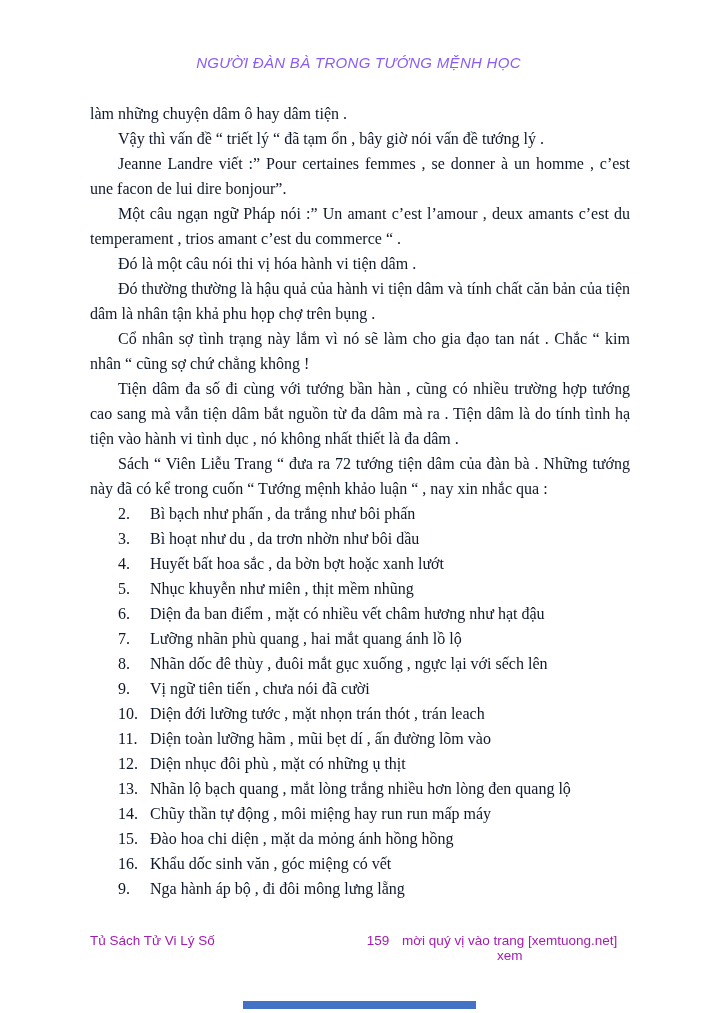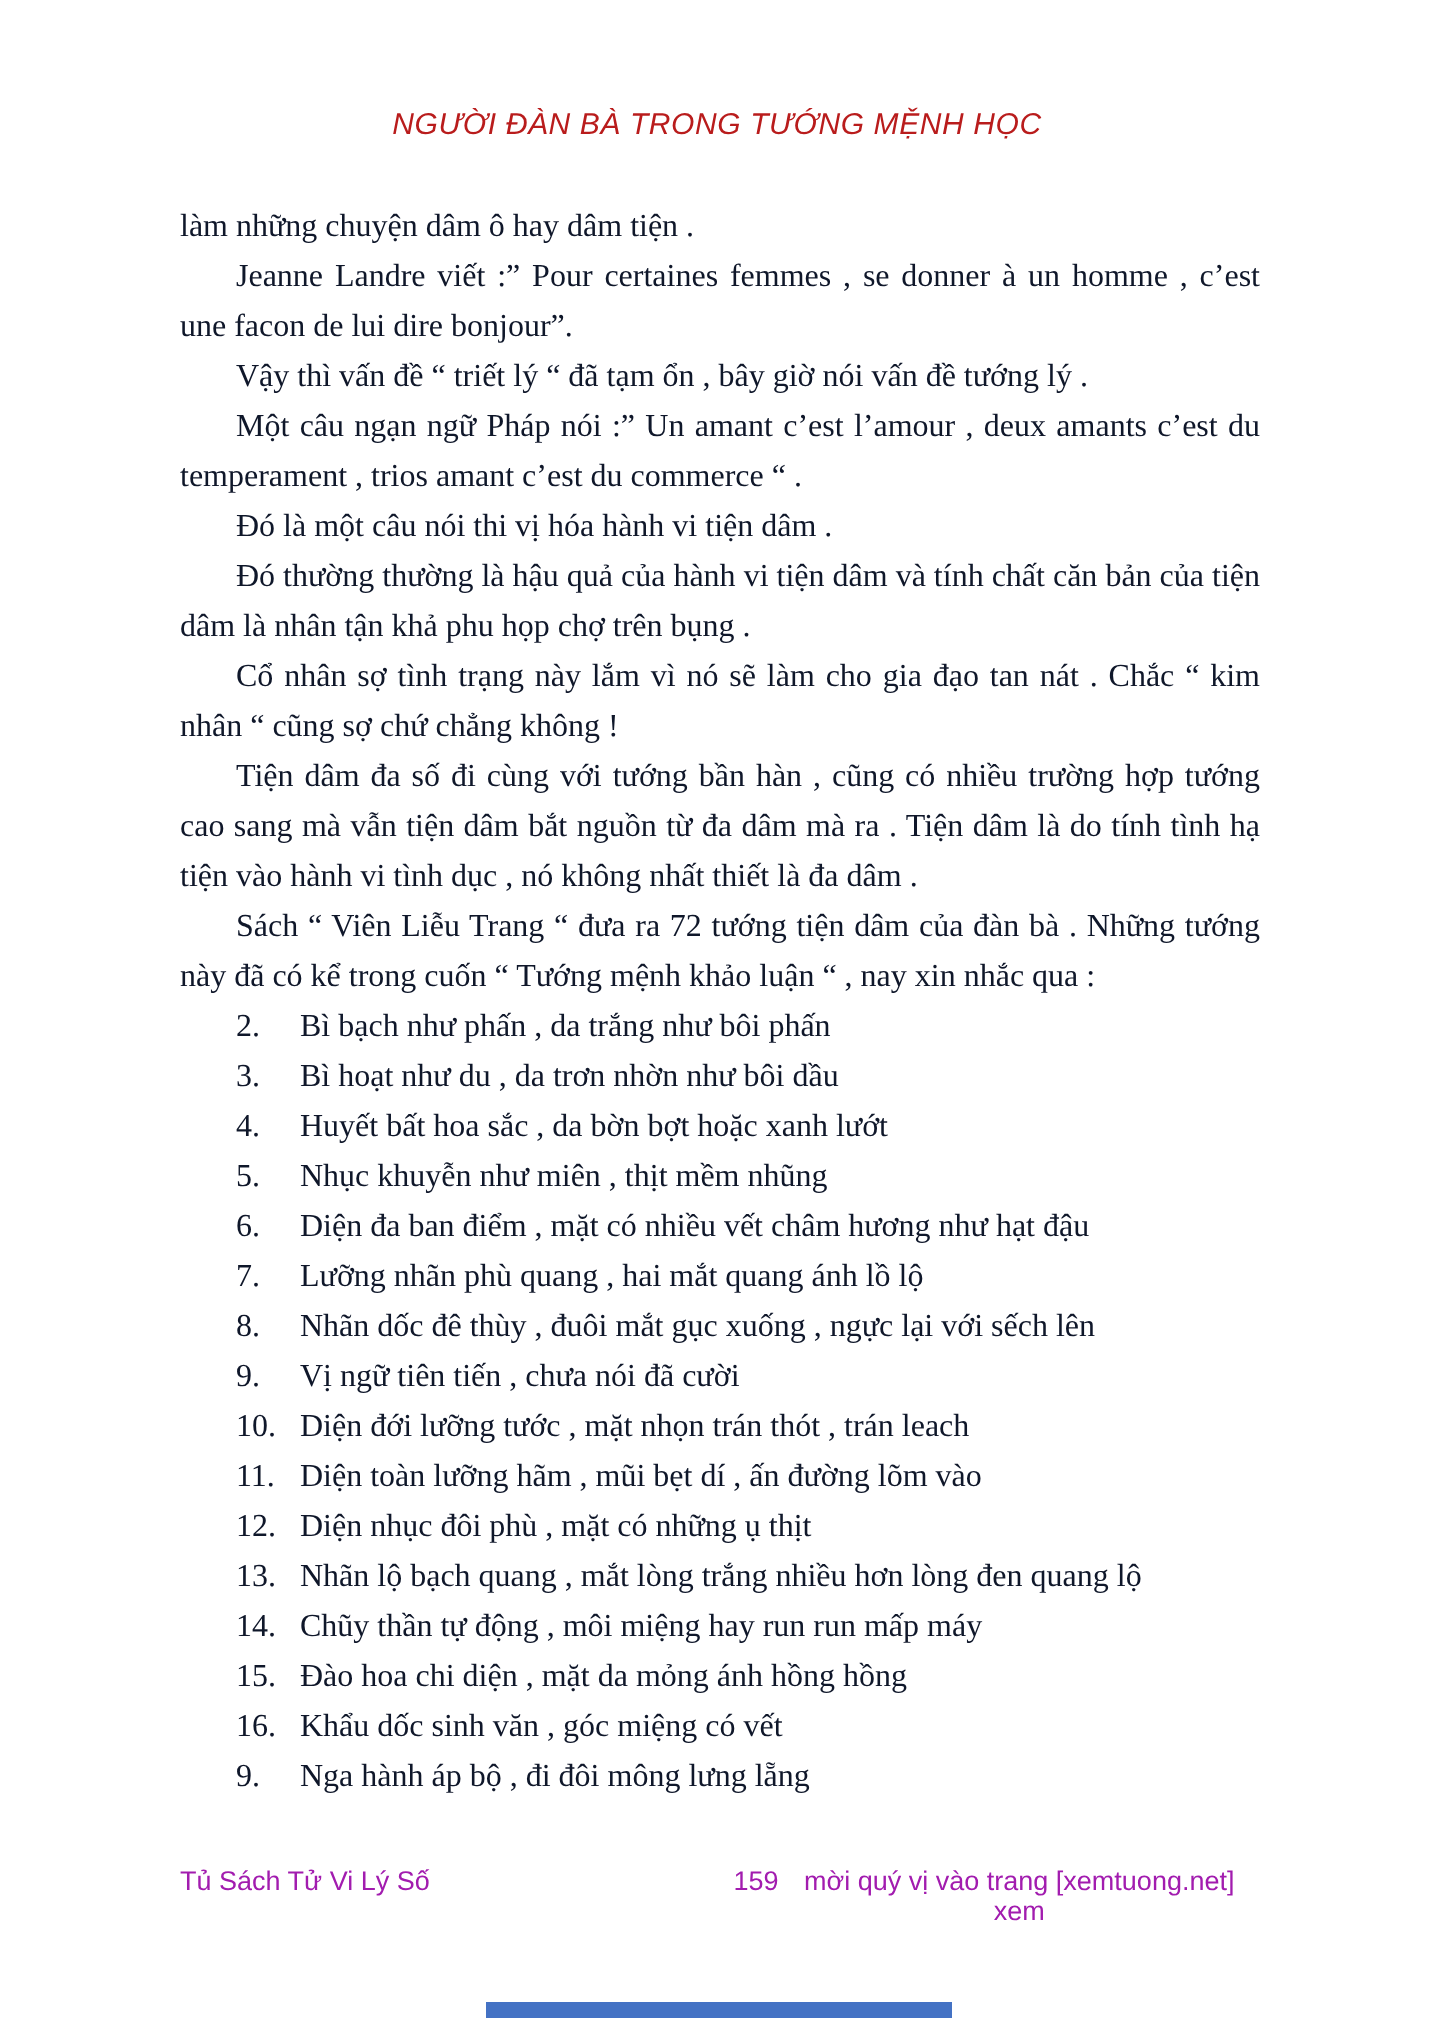--- a/index.html
+++ b/index.html
@@ -15,21 +15,21 @@
   .header {
     position: absolute;
     top: 54px;
     left: 0;
     right: 0;
     text-align: center;
     font-family: "Liberation Sans", sans-serif;
     font-style: italic;
     font-size: 15px;
     letter-spacing: 0.3px;
-    color: #b91c1c;
+    color: #8b5cf6;
   }
   .content {
     position: absolute;
     top: 101px;
     left: 90px;
     width: 540px;
     font-family: "Liberation Serif", serif;
     font-size: 16px;
     line-height: 25px;
     color: #0f172a;
@@ -83,23 +83,23 @@
 <div class="page">
 
   <div class="header">NGƯỜI ĐÀN BÀ TRONG TƯỚNG MỆNH HỌC</div>
 
   <div class="content">
 
     <div>
 
         <p class="no-indent">làm những chuyện dâm ô hay dâm tiện .</p>
 
+        <p>Vậy thì vấn đề “ triết lý “ đã tạm ổn , bây giờ nói vấn đề tướng lý .</p>
+
         <p>Jeanne Landre viết :” Pour certaines femmes , se donner à un homme , c’est une facon de lui dire bonjour”.</p>
-
-        <p>Vậy thì vấn đề “ triết lý “ đã tạm ổn , bây giờ nói vấn đề tướng lý .</p>
 
         <p>Một câu ngạn ngữ Pháp nói :” Un amant c’est l’amour , deux amants c’est du temperament , trios amant c’est du commerce “ .</p>
 
         <p>Đó là một câu nói thi vị hóa hành vi tiện dâm .</p>
 
         <p>Đó thường thường là hậu quả của hành vi tiện dâm và tính chất căn bản của tiện dâm là nhân tận khả phu họp chợ trên bụng .</p>
 
         <p>Cổ nhân sợ tình trạng này lắm vì nó sẽ làm cho gia đạo tan nát . Chắc “ kim nhân “ cũng sợ chứ chẳng không !</p>
 
         <p>Tiện dâm đa số đi cùng với tướng bần hàn , cũng có nhiều trường hợp tướng cao sang mà vẫn tiện dâm bắt nguồn từ đa dâm mà ra . Tiện dâm là do tính tình hạ tiện vào hành vi tình dục , nó không nhất thiết là đa dâm .</p>

